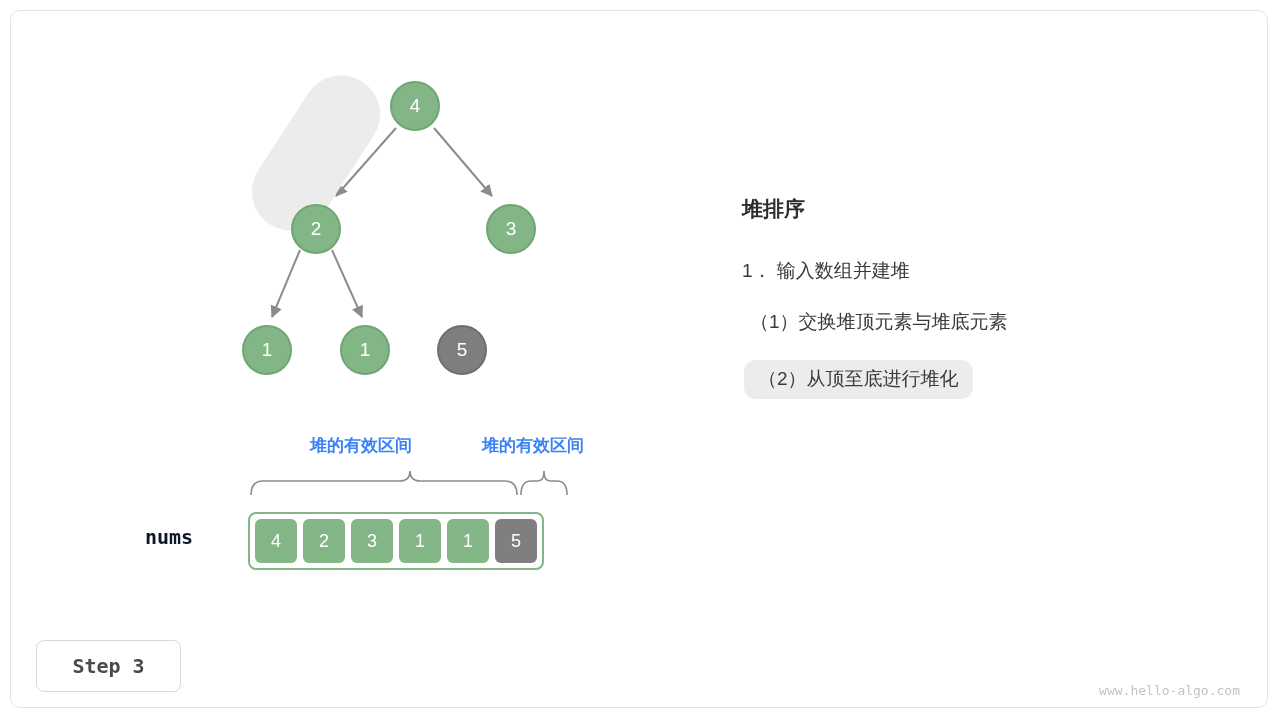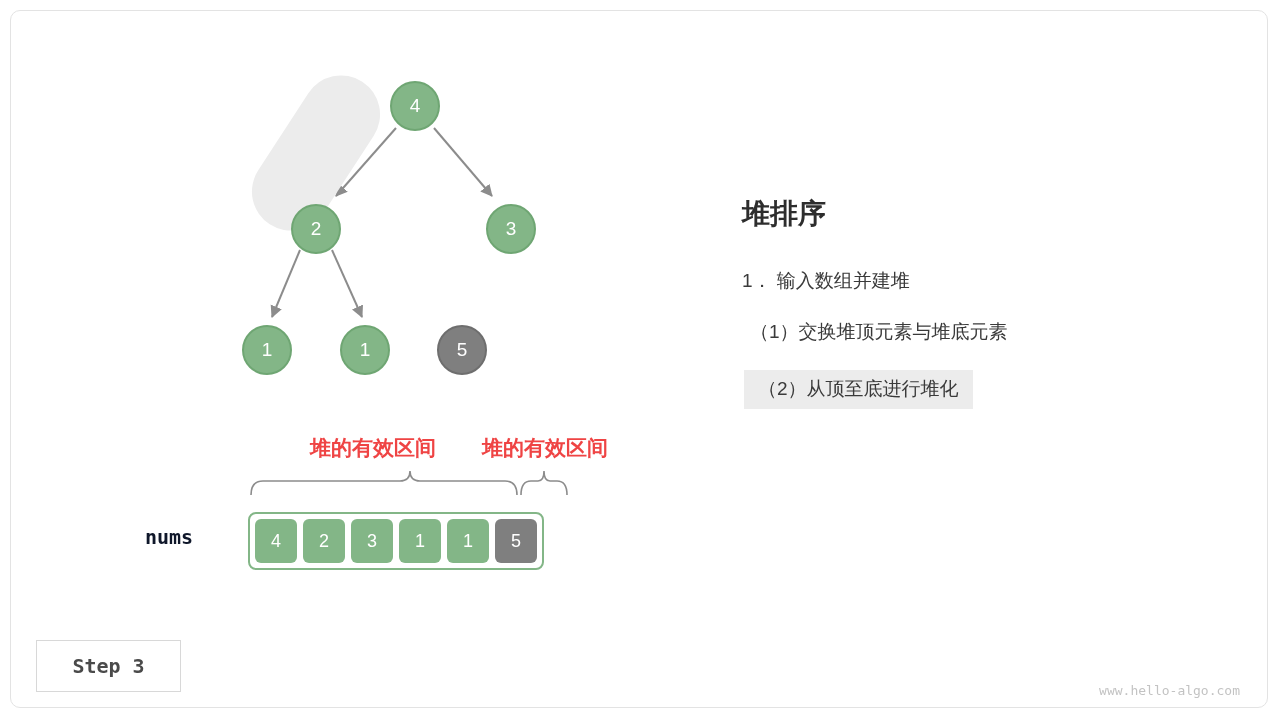--- a/index.html
+++ b/index.html
@@ -62,23 +62,23 @@
   .highlight-path {
     position: absolute;
     background: #ececec;
     border-radius: 40px;
     z-index: 1;
   }
 
   
   .range-label {
     position: absolute;
-    font-size: 21px;
-    font-weight: bold;
-    color: #ef4444;
+    font-size: 17px;
+    font-weight: bold;
+    color: #3b82f6;
     white-space: nowrap;
   }
 
   
   .array-box {
     position: absolute;
     left: 248px;
     top: 512px;
     padding: 5px;
     border: 2px solid #83b687;
@@ -113,51 +113,51 @@
 
   
   .panel {
     position: absolute;
     left: 742px;
     top: 195px;
     width: 470px;
   }
   .panel h2 {
     margin: 0 0 36px 0;
-    font-size: 28px;
+    font-size: 21px;
     color: #2d2d2d;
     font-weight: bold;
   }
   .step-line {
     font-size: 19px;
     color: #3a3a3a;
     margin-bottom: 26px;
     line-height: 1.3;
     white-space: nowrap;
   }
   .step-line.sub {
     margin-left: 8px;
   }
   .step-line.hl {
     display: inline-block;
     background: #ececec;
-    border-radius: 0;
+    border-radius: 12px;
     padding: 7px 14px;
     margin-left: -6px;
   }
 
   
   .step-badge {
     position: absolute;
     left: 36px;
     top: 640px;
     width: 145px;
     height: 52px;
     border: 1px solid #d8d8d8;
-    border-radius: 0;
+    border-radius: 8px;
     display: flex;
     align-items: center;
     justify-content: center;
     font-size: 20px;
     font-weight: bold;
     color: #4a4a4a;
     font-family: "DejaVu Sans Mono", "Liberation Mono", monospace;
     box-sizing: border-box;
     background: #fff;
   }

